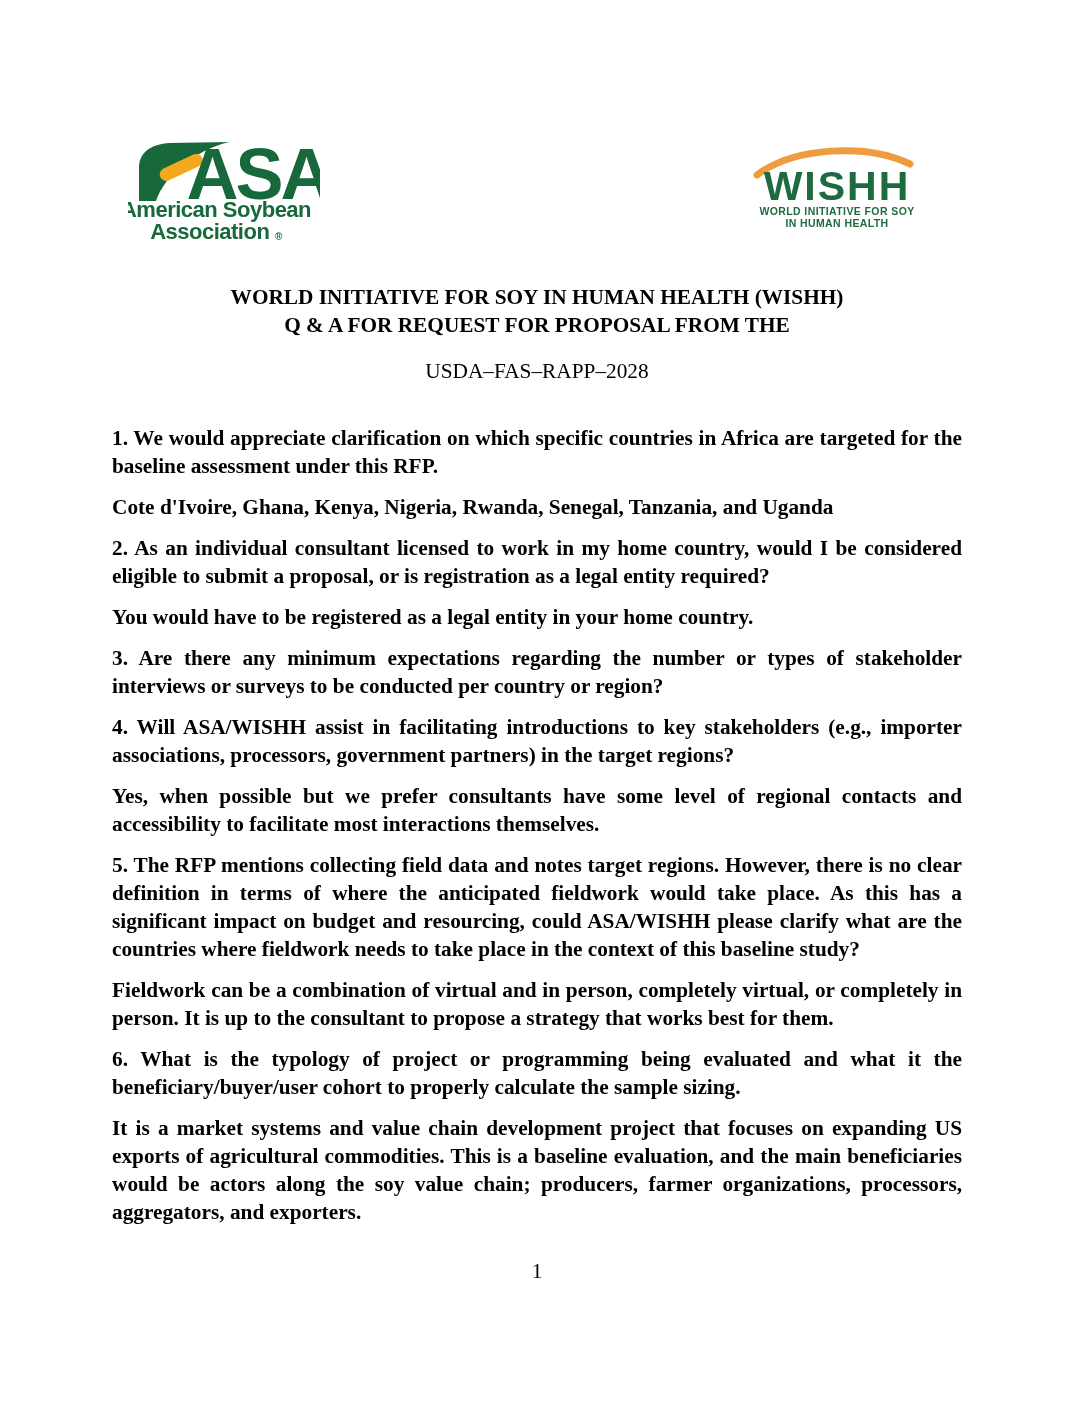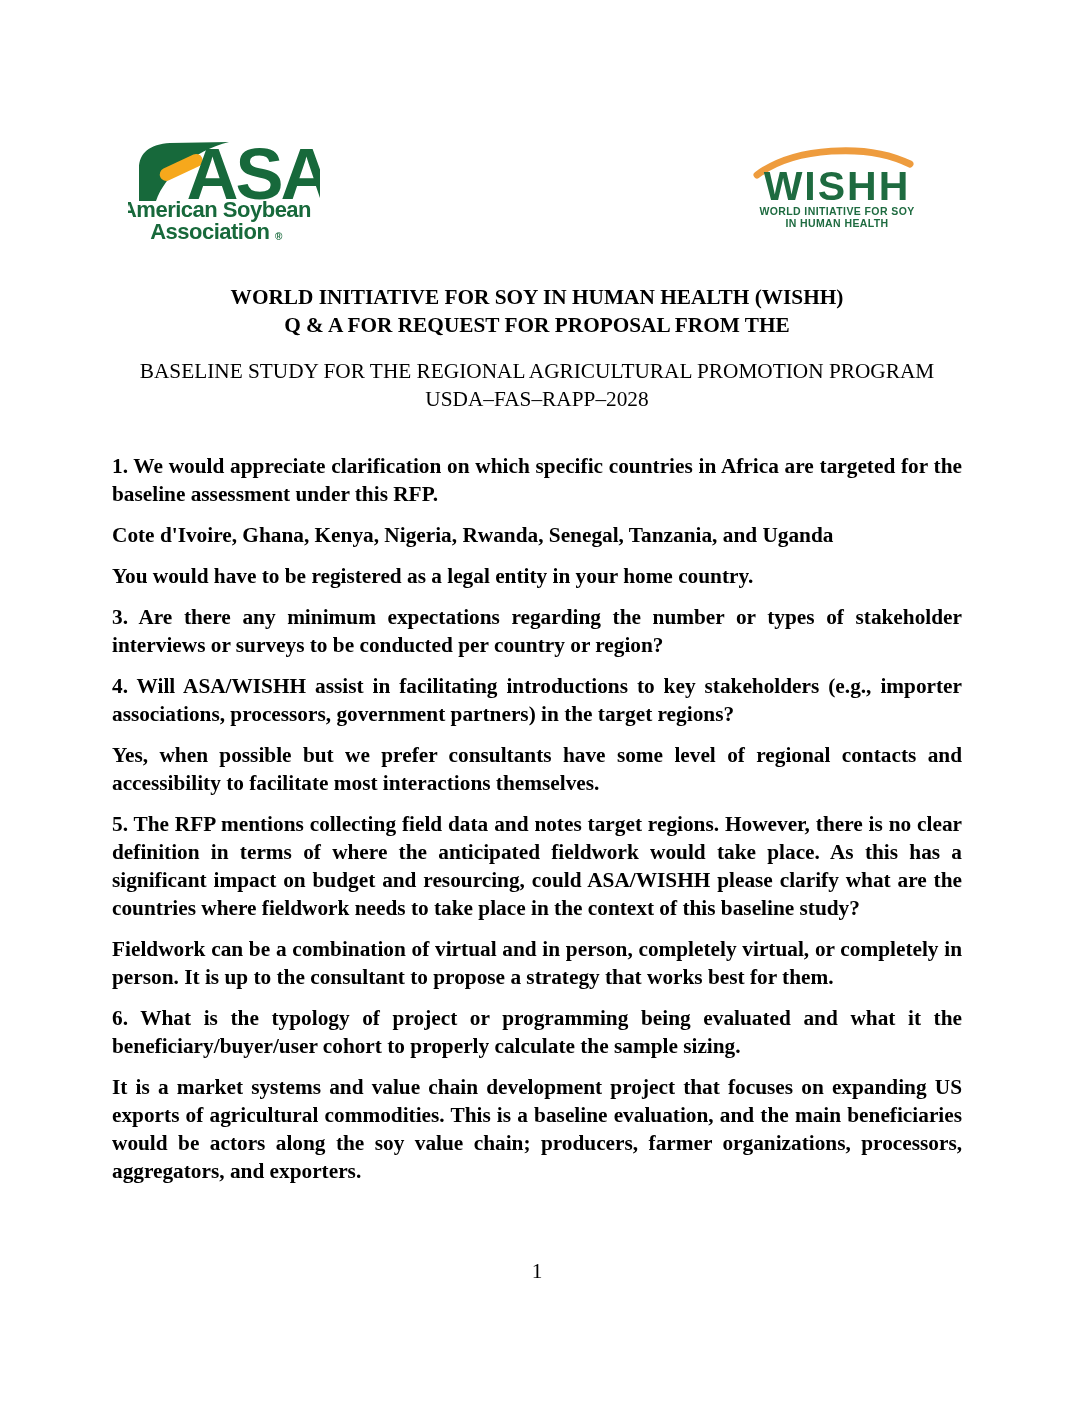--- a/index.html
+++ b/index.html
@@ -83,28 +83,28 @@
     </svg>
 
   </div>
 
   <div class="doc-title">
     <div>WORLD INITIATIVE FOR SOY IN HUMAN HEALTH (WISHH)</div>
     <div>Q &amp; A FOR REQUEST FOR PROPOSAL FROM THE</div>
   </div>
 
   <div class="doc-subtitle">
-    <div>BASELINE STUDY FOR THE REGIONAL AGRICULTURAL PROMOTION PROGRAM</div>
     <div>USDA–FAS–RAPP–2028</div>
   </div>
 
   <div class="qa-section">
     <p class="para q">1. We would appreciate clarification on which specific countries in Africa are targeted for the baseline assessment under this RFP.</p>
     <p class="para a">Cote d'Ivoire, Ghana, Kenya, Nigeria, Rwanda, Senegal, Tanzania, and Uganda</p>
 
+    <p class="para q">2. As an individual consultant licensed to work in my home country, would I be considered eligible to submit a proposal, or is registration as a legal entity required?</p>
     <p class="para a">You would have to be registered as a legal entity in your home country.</p>
 
     <p class="para q">3. Are there any minimum expectations regarding the number or types of stakeholder interviews or surveys to be conducted per country or region?</p>
 
     <p class="para q">4. Will ASA/WISHH assist in facilitating introductions to key stakeholders (e.g., importer associations, processors, government partners) in the target regions?</p>
     <p class="para a">Yes, when possible but we prefer consultants have some level of regional contacts and accessibility to facilitate most interactions themselves.</p>
 
     <p class="para q">5. The RFP mentions collecting field data and notes target regions. However, there is no clear definition in terms of where the anticipated fieldwork would take place. As this has a significant impact on budget and resourcing, could ASA/WISHH please clarify what are the countries where fieldwork needs to take place in the context of this baseline study?</p>
     <p class="para a">Fieldwork can be a combination of virtual and in person, completely virtual, or completely in person. It is up to the consultant to propose a strategy that works best for them.</p>
 

